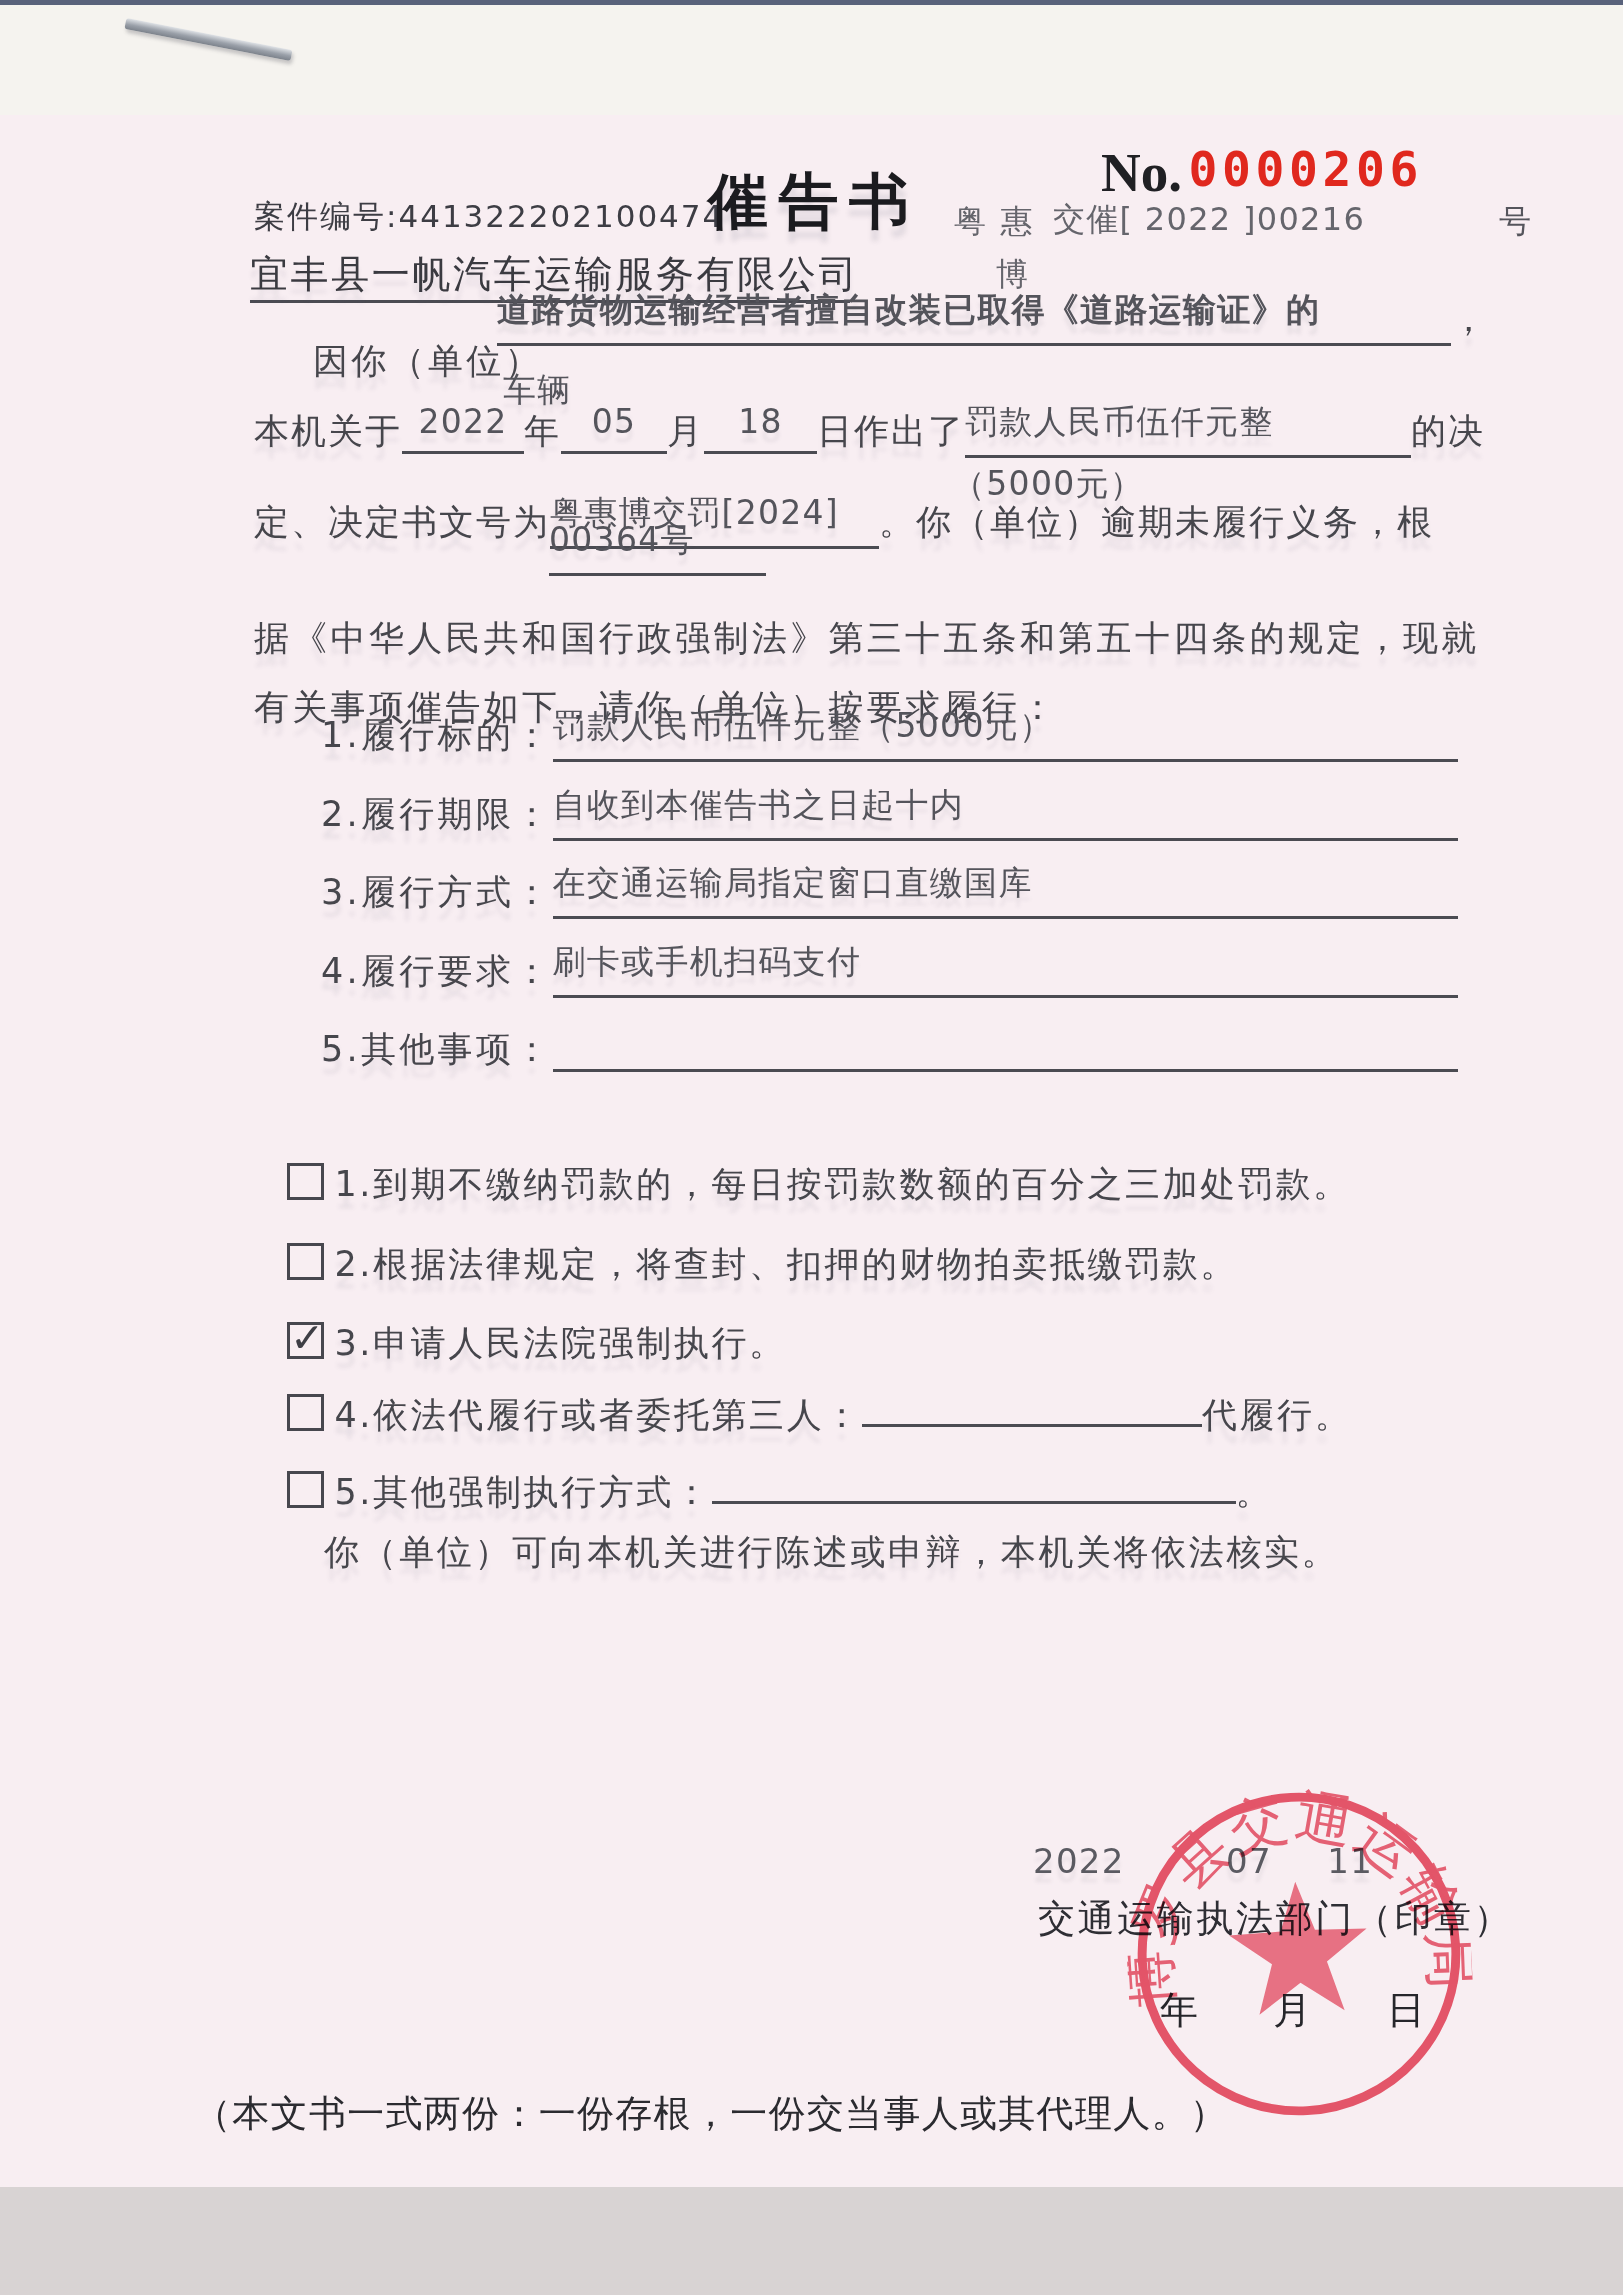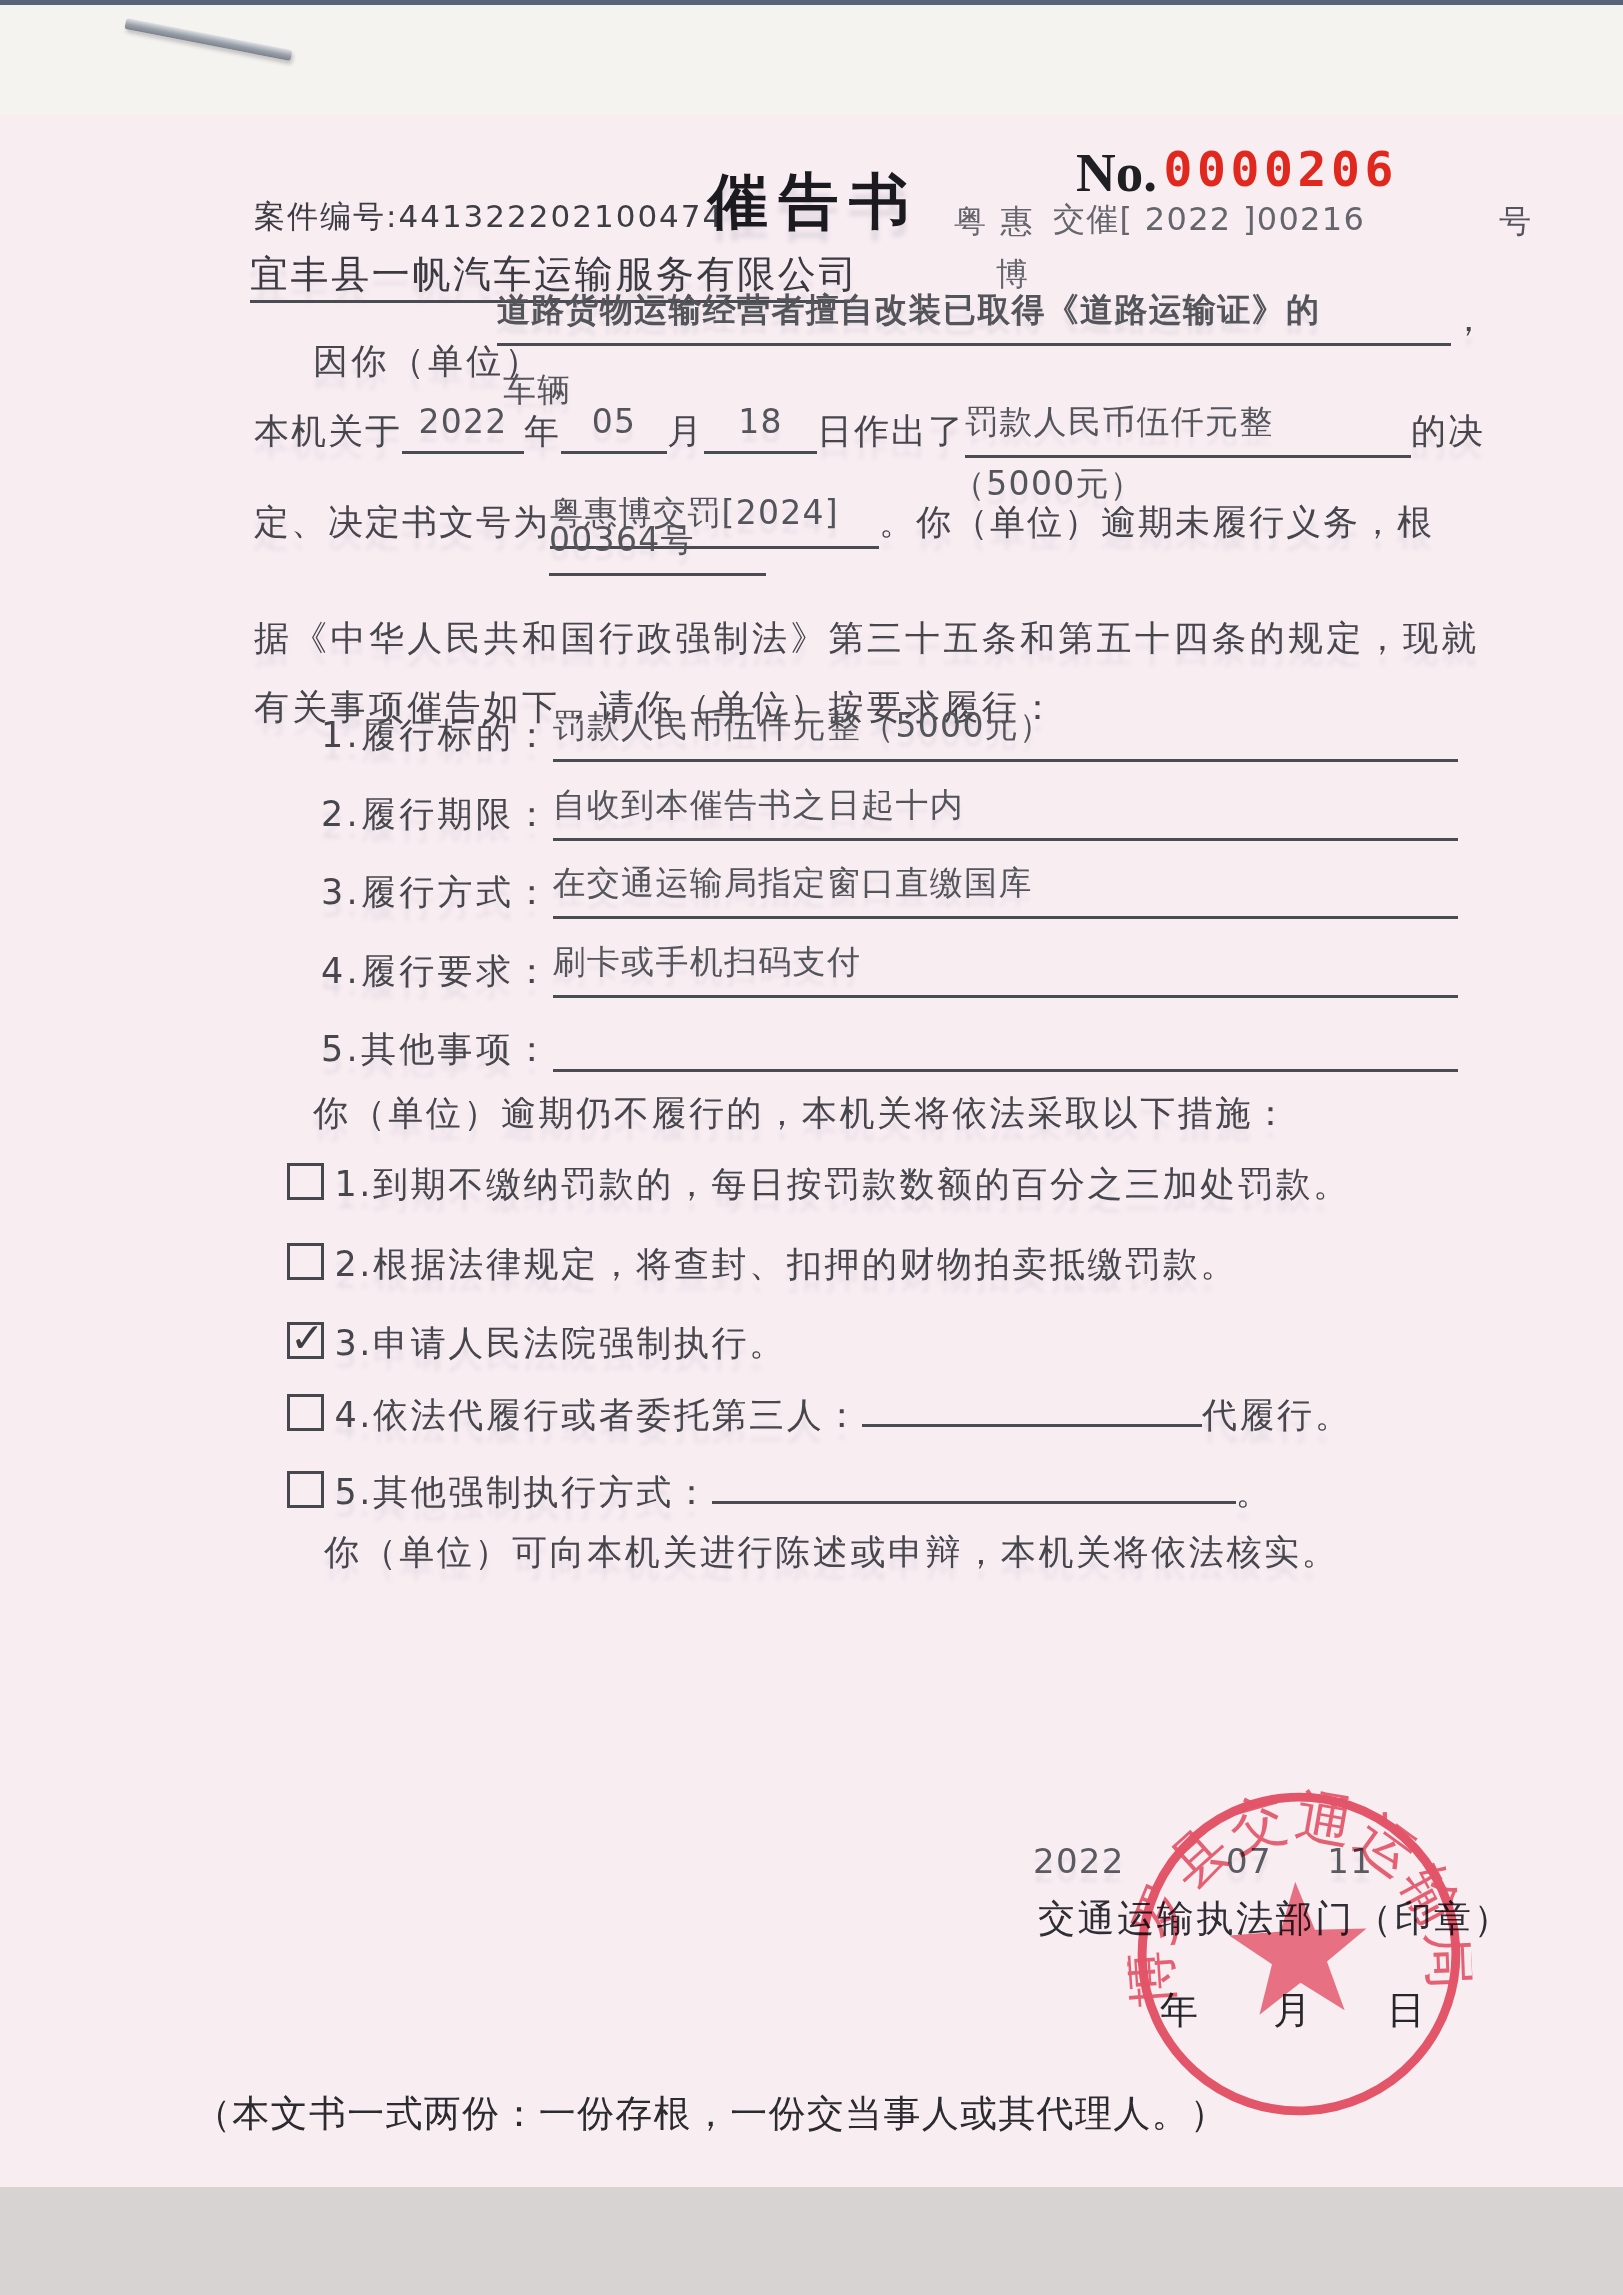--- a/index.html
+++ b/index.html
@@ -40,21 +40,21 @@
 <body>
 
 <div class="page">
 
   <div class="scan-topline"></div>
   <div class="scan-topstrip"></div>
   <div class="staple"></div>
 
   <div class="abs case-no" style="left:254px;top:196px;">案件编号:441322202100474</div>
   <div class="abs title" style="left:708px;top:162px;">催告书</div>
-  <div class="abs" style="left:1076px;top:141px;">
+  <div class="abs" style="left:1101px;top:141px;">
     <span class="serial-prefix">No.</span><span class="serial-number" style="color:#e0281e;">0000206</span>
   </div>
   <div class="abs doc-gray" style="left:954px;top:200px;letter-spacing:14.4px;">粤惠</div>
   <div class="abs doc-gray" style="left:1053px;top:198px;">交催[ 2022 ]00216</div>
   <div class="abs doc-gray" style="left:996px;top:253px;">博</div>
   <div class="abs doc-gray" style="left:1499px;top:200px;color:#55555c;">号</div>
 
   <div class="abs" style="left:250px;top:249px;">
     <span class="ul" style="width:600px;font-size:38px;letter-spacing:2.6px;color:#3a3a40;text-shadow:0 10.5px 4.6px rgba(100,100,120,.12);">宜丰县一帆汽车运输服务有限公司</span>
   </div>
@@ -88,21 +88,20 @@
   <div class="abs print" style="left:321px;top:869px;">
     <span>3.履行方式：</span><span class="ul" style="width:905px;"><span class="fill typed">在交通运输局指定窗口直缴国库</span></span>
   </div>
   <div class="abs print" style="left:321px;top:948px;">
     <span>4.履行要求：</span><span class="ul" style="width:905px;"><span class="fill typed">刷卡或手机扫码支付</span></span>
   </div>
   <div class="abs print" style="left:321px;top:1026px;">
     <span>5.其他事项：</span><span class="ul" style="width:905px;"><span class="fill typed"></span></span>
   </div>
 
-  <div class="abs mtext" style="left:313px;top:1090px;">你（单位）逾期仍不履行的，本机关将依法采取以下措施：</div>
 
   <div class="abs" style="left:287px;top:1161px;">
     <span class="cb"></span><span class="mtext">1.到期不缴纳罚款的，每日按罚款数额的百分之三加处罚款。</span>
   </div>
   <div class="abs" style="left:287px;top:1241px;">
     <span class="cb"></span><span class="mtext">2.根据法律规定，将查封、扣押的财物拍卖抵缴罚款。</span>
   </div>
   <div class="abs" style="left:287px;top:1320px;">
     <span class="cb checked"><span class="tick">✓</span></span><span class="mtext">3.申请人民法院强制执行。</span>
   </div>

